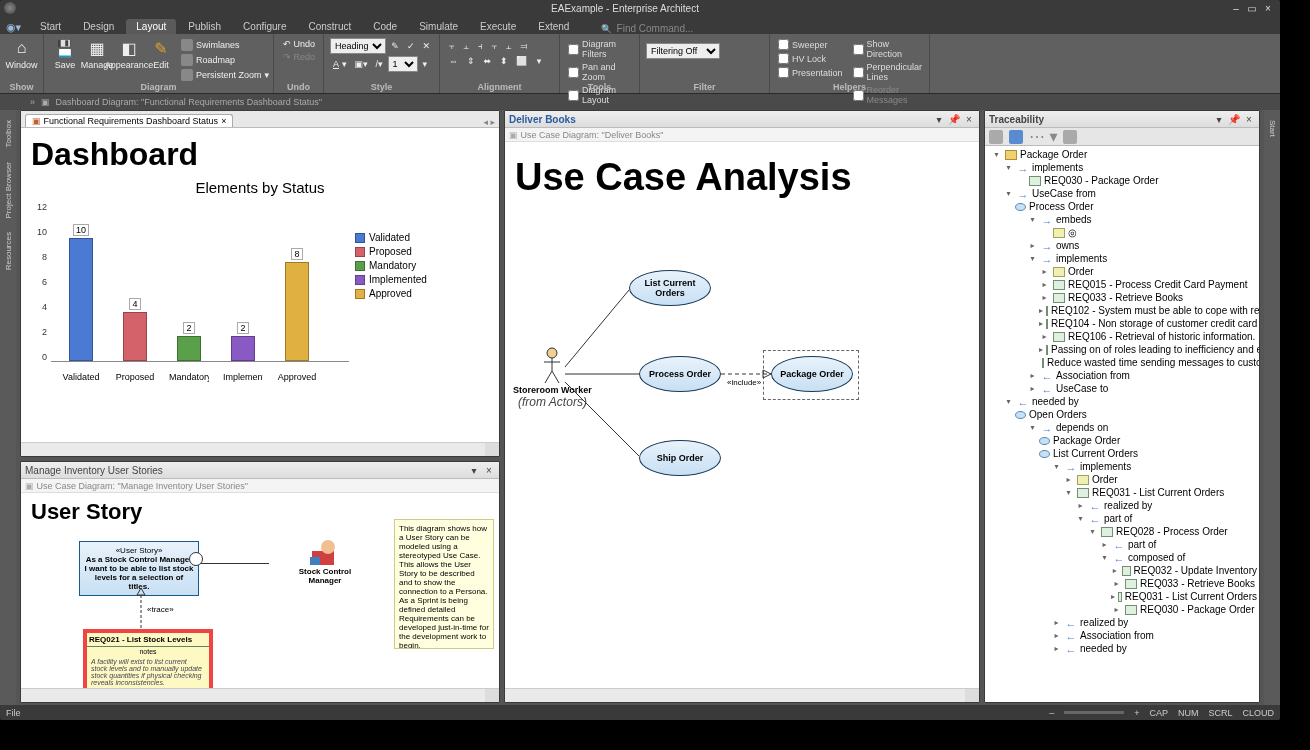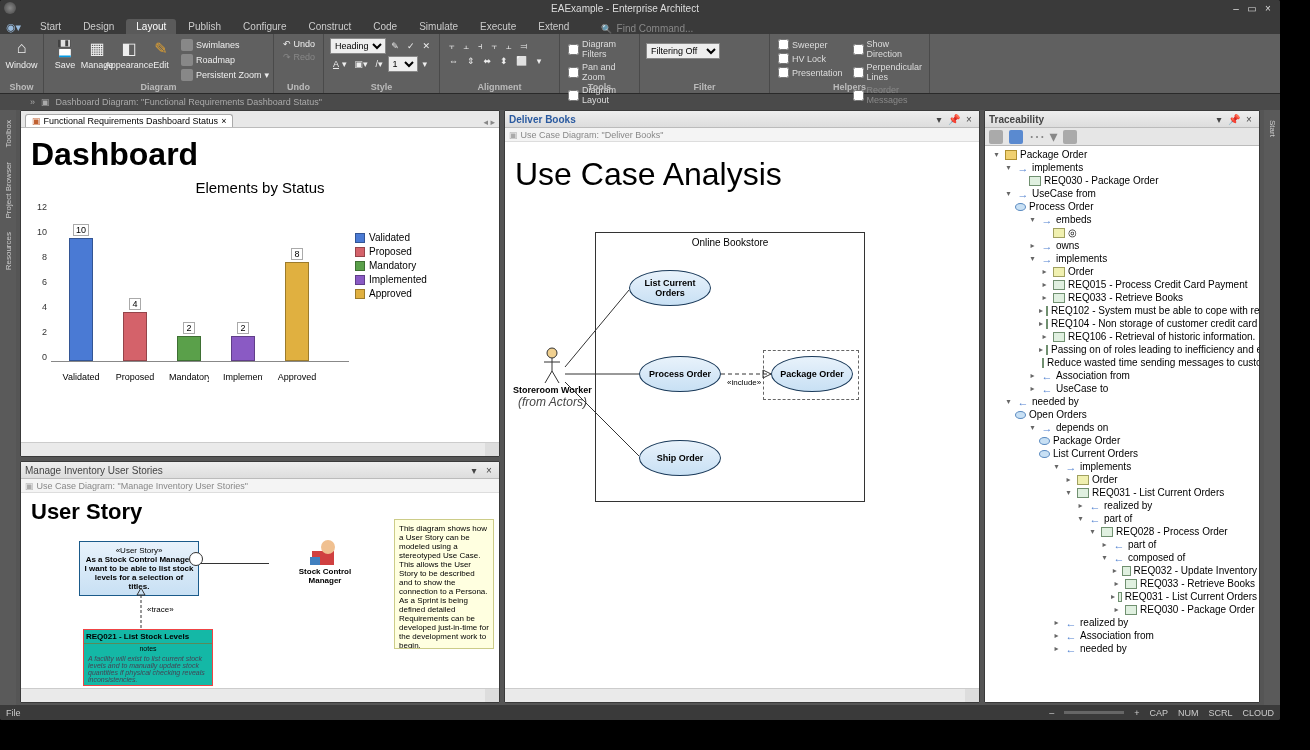--- a/index.html
+++ b/index.html
@@ -72,35 +72,35 @@
 .barwrap { display:flex; flex-direction:column; align-items:center; width:40px; }
 .barval { font-size:9px; border:1px solid #aaa; padding:0 2px; margin-bottom:2px; height:12px; line-height:10px; }
 .bar { width:24px; border:1px solid rgba(0,0,0,.3); }
 .xlabels { position:absolute; left:22px; right:0; bottom:0; display:flex; gap:14px; padding:0 10px; font-size:9px; }
 .xlabels span { width:40px; text-align:center; overflow:hidden; }
 .legend { display:flex; flex-direction:column; gap:3px; font-size:10px; padding-top:30px; }
 .legend div { display:flex; align-items:center; gap:4px; }
 .legend .sw { width:10px; height:10px; border:1px solid rgba(0,0,0,.3); }
 
 
-.uctitle { font-size:32px; font-weight:400; padding:14px 0 0 10px; }
+.uctitle { font-size:38px; font-weight:700; padding:14px 0 0 10px; }
 .ucsys { position:absolute; left:90px; top:90px; width:270px; height:270px; border:1px solid #333; }
 .ucsys .sysname { text-align:center; font-size:10px; padding:4px; }
 .uc { position:absolute; width:82px; height:36px; border:1px solid #1a3a5a; border-radius:50%; background:linear-gradient(#e8f2fb,#c8e0f4); font-size:9px; font-weight:bold; display:flex; align-items:center; justify-content:center; text-align:center; }
 .actor { position:absolute; left:8px; top:205px; display:flex; flex-direction:column; align-items:center; font-size:9px; }
 .actor svg { width:20px; height:38px; }
 .actor .afrom { font-style:italic; font-size:12px; color:#444; }
 .dashedbox { position:absolute; border:1px dashed #666; }
 
 
 .ustitle { font-size:22px; font-weight:600; padding:6px 0 0 10px; }
 .usbox { position:absolute; border:1px solid #1a5a8a; background:linear-gradient(#e8f2fb,#c8e0f4); padding:4px; font-size:8px; text-align:center; width:120px; }
 .usbox .stereo { font-size:8px; }
 .usbox .usbold { font-weight:bold; }
-.reqbox { position:absolute; background:#14b8a6; border:1px solid #ef4444; width:130px; font-size:8px; }
+.reqbox { position:absolute; background:#fef9c3; border:4px solid #ef4444; width:130px; font-size:8px; }
 .reqbox .rhdr { font-weight:bold; border-bottom:1px solid #5a8a5a; padding:2px; }
 .reqbox .rnotes { text-align:center; font-size:7px; padding:1px; }
 .reqbox .rbody { padding:2px 4px; font-style:italic; font-size:7px; color:#445; }
 .note { position:absolute; background:#ffffe0; border:1px solid #cc8; width:100px; font-size:8px; padding:4px; }
 .persona { position:absolute; display:flex; flex-direction:column; align-items:center; font-size:8px; }
 
 
 .ttoolbar { height:18px; background:#e6e6e6; border-bottom:1px solid #bbb; display:flex; align-items:center; gap:6px; padding:0 4px; }
 .ttoolbar .tbtn { width:14px; height:14px; background:#aaa; border-radius:2px; cursor:pointer; }
 .tree { font-size:10px; padding:2px; overflow:auto; height:100%; }
@@ -469,23 +469,20 @@
                   <circle cx="10" cy="6" r="5" fill="#f0d090" stroke="#333"></circle>
                   <line x1="10" y1="11" x2="10" y2="24" stroke="#333"></line>
                   <line x1="2" y1="15" x2="18" y2="15" stroke="#333"></line>
                   <line x1="10" y1="24" x2="3" y2="36" stroke="#333"></line>
                   <line x1="10" y1="24" x2="17" y2="36" stroke="#333"></line>
                 </svg>
               <div style="font-weight:bold;text-align:center;">Storeroom Worker</div>
               <div class="afrom">(from Actors)</div>
             </div>
 
-            <div class="ucsys">
-              <div class="sysname">Online Bookstore</div>
-            </div>
 
             <div class="uc" style="left:124px;top:128px;">
                 <span>List Current Orders</span>
               </div>
             <div class="uc" style="left:134px;top:214px;">
                 <span>Process Order</span>
               </div>
             <div class="uc" style="left:134px;top:298px;">
                 <span>Ship Order</span>
               </div>

